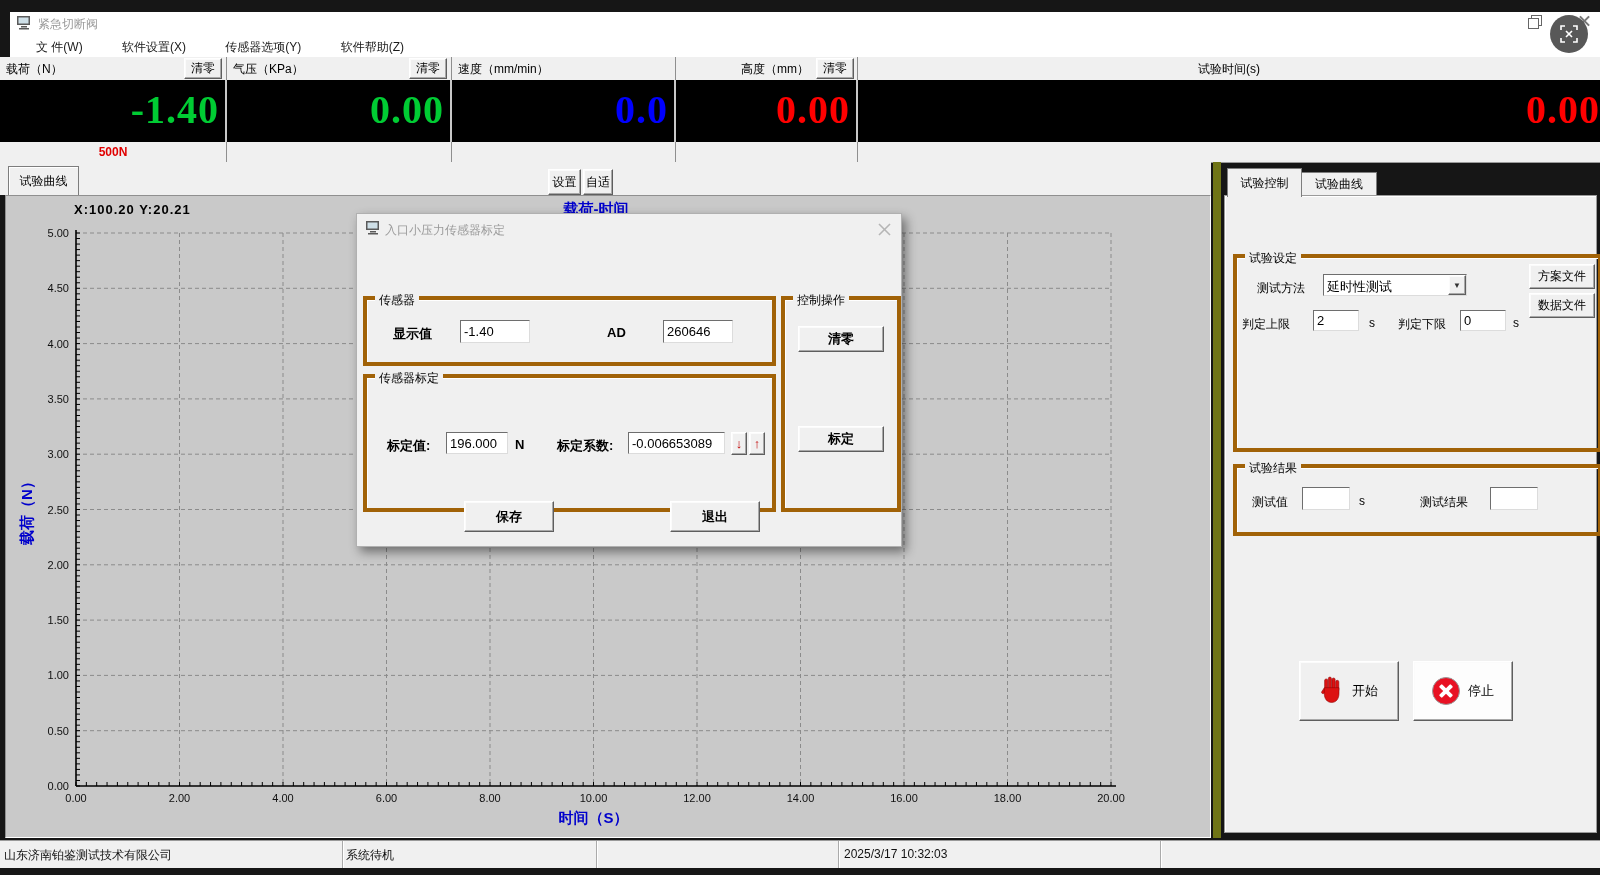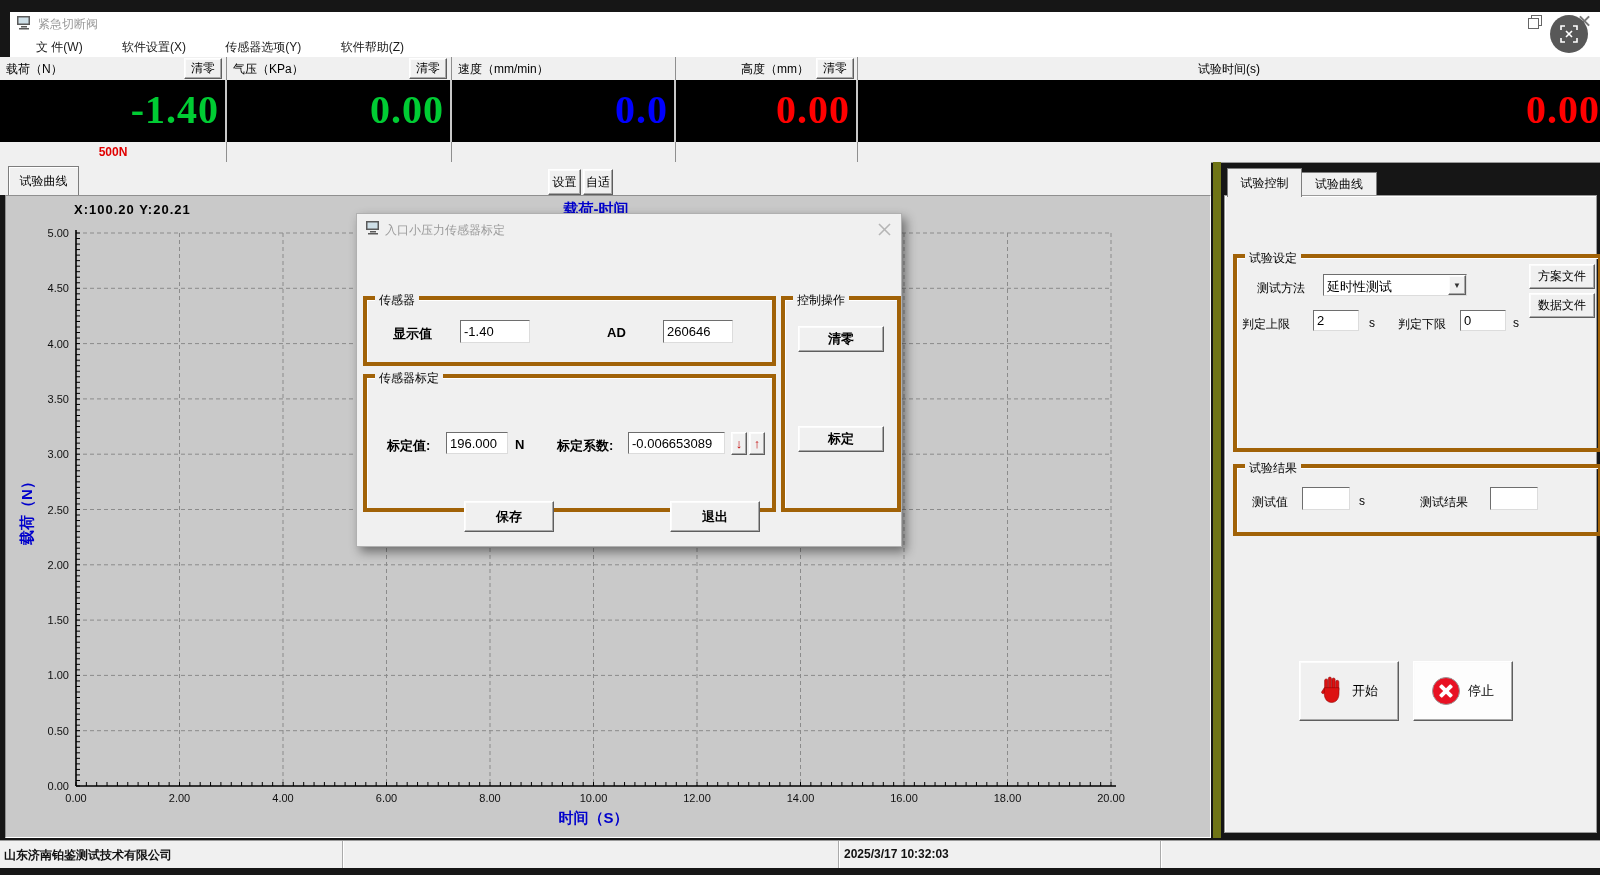--- a/index.html
+++ b/index.html
@@ -51,21 +51,21 @@
   .lbl{position:absolute;white-space:nowrap;}
   .b{font-weight:bold;}
   
   .dialog{left:356px;top:213px;width:544px;height:332px;background:#f0f0f0;border:1px solid #b0b0b0;
           box-shadow:4px 5px 10px rgba(0,0,0,0.45);z-index:50;}
   .dlg-title{position:absolute;left:0;top:0;width:100%;height:30px;}
   .dlg-title-text{position:absolute;left:28px;top:8px;color:#9a9a9a;}
   .spin{position:absolute;width:16px;height:23px;font-weight:bold;color:#c00000;font-size:13px;}
   
   .statusbar{left:0;top:840px;width:1600px;height:27px;background:#f0f0f0;border-top:1px solid #9a9a9a;}
-  .scell{position:absolute;top:0;height:100%;border-right:1px solid #aaa;box-shadow:1px 0 0 #fff;font-weight:bold;}
+  .scell{position:absolute;top:0;height:100%;border-right:1px solid #aaa;box-shadow:1px 0 0 #fff;}
   .stext{position:absolute;top:6px;left:4px;white-space:nowrap;color:#111;}
   .dark{background:#161616;}
   .stop-ico{width:26px;height:26px;border-radius:50%;background:#e81123;border:1px solid #9a9a9a;position:relative;}
   .stop-ico::before,.stop-ico::after{content:"";position:absolute;left:50%;top:50%;width:16px;height:4px;background:#fff;border-radius:1px;}
   .stop-ico::before{transform:translate(-50%,-50%) rotate(45deg);}
   .stop-ico::after{transform:translate(-50%,-50%) rotate(-45deg);}
   .xico{position:relative;width:13px;height:13px;}
   .xico::before,.xico::after{content:"";position:absolute;left:0;top:6px;width:13px;height:2px;background:#777;}
   .xico::before{transform:rotate(45deg);} .xico::after{transform:rotate(-45deg);}
 </style>
@@ -521,18 +521,21 @@
   </div>
 
   <div class="btn abs" style="left:107px;top:287px;width:90px;height:31px;font-weight:bold;font-size:13px;">保存</div>
   <div class="btn abs" style="left:313px;top:287px;width:90px;height:31px;font-weight:bold;font-size:13px;">退出</div>
 </div>
 
 <div class="abs statusbar">
   <div class="scell" style="left:0;width:342px;">
     <span class="stext">山东济南铂鉴测试技术有限公司</span>
   </div>
+  <div class="scell" style="left:342px;width:254px;">
+    <span class="stext">系统待机</span>
+  </div>
   <div class="scell" style="left:596px;width:242px;"></div>
   <div class="scell" style="left:838px;width:322px;">
     <span class="stext" style="left:6px;">2025/3/17 10:32:03</span>
   </div>
   <div class="scell" style="left:1160px;width:440px;border-right:none;"></div>
 </div>
 
 </body></html>

